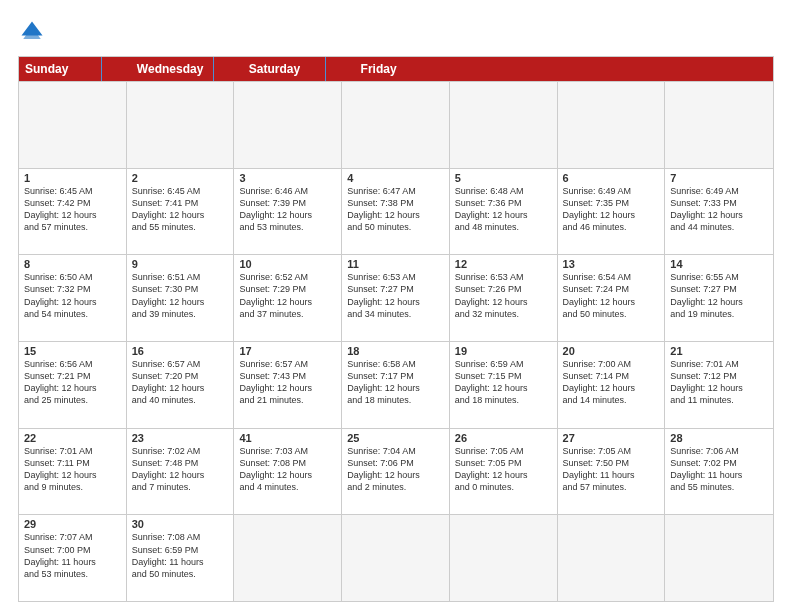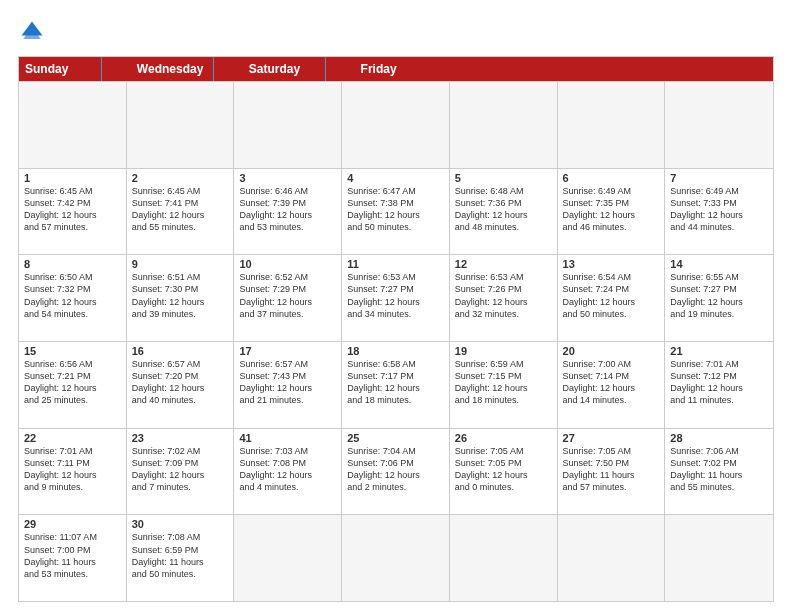--- a/index.html
+++ b/index.html
@@ -301,21 +301,21 @@
           <div class="cal-cell">
             <span class="day-num">22</span>
             <div class="cell-text">Sunrise: 7:01 AM</div>
             <div class="cell-text">Sunset: 7:11 PM</div>
             <div class="cell-text">Daylight: 12 hours</div>
             <div class="cell-text">and 9 minutes.</div>
           </div>
           <div class="cal-cell">
             <span class="day-num">23</span>
             <div class="cell-text">Sunrise: 7:02 AM</div>
-            <div class="cell-text">Sunset: 7:09 PM</div>
+            <div class="cell-text">Sunset: 7:48 PM</div>
             <div class="cell-text">Daylight: 12 hours</div>
             <div class="cell-text">and 7 minutes.</div>
           </div>
           <div class="cal-cell">
             <span class="day-num">41</span>
             <div class="cell-text">Sunrise: 7:03 AM</div>
             <div class="cell-text">Sunset: 7:08 PM</div>
             <div class="cell-text">Daylight: 12 hours</div>
             <div class="cell-text">and 4 minutes.</div>
           </div>
@@ -344,21 +344,21 @@
             <span class="day-num">28</span>
             <div class="cell-text">Sunrise: 7:06 AM</div>
             <div class="cell-text">Sunset: 7:02 PM</div>
             <div class="cell-text">Daylight: 11 hours</div>
             <div class="cell-text">and 55 minutes.</div>
           </div>
         </div>
         <div class="cal-row">
           <div class="cal-cell">
             <span class="day-num">29</span>
-            <div class="cell-text">Sunrise: 11:07 AM</div>
+            <div class="cell-text">Sunrise: 7:07 AM</div>
             <div class="cell-text">Sunset: 7:00 PM</div>
             <div class="cell-text">Daylight: 11 hours</div>
             <div class="cell-text">and 53 minutes.</div>
           </div>
           <div class="cal-cell">
             <span class="day-num">30</span>
             <div class="cell-text">Sunrise: 7:08 AM</div>
             <div class="cell-text">Sunset: 6:59 PM</div>
             <div class="cell-text">Daylight: 11 hours</div>
             <div class="cell-text">and 50 minutes.</div>

